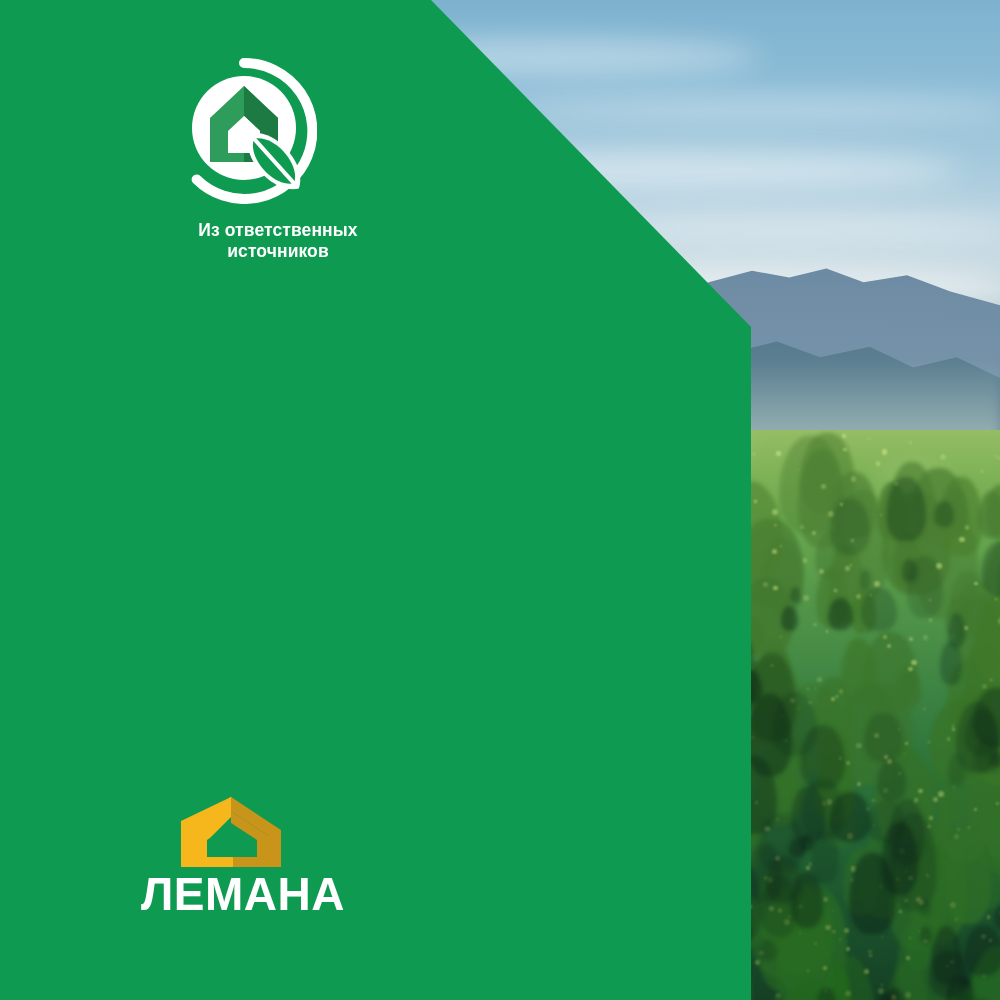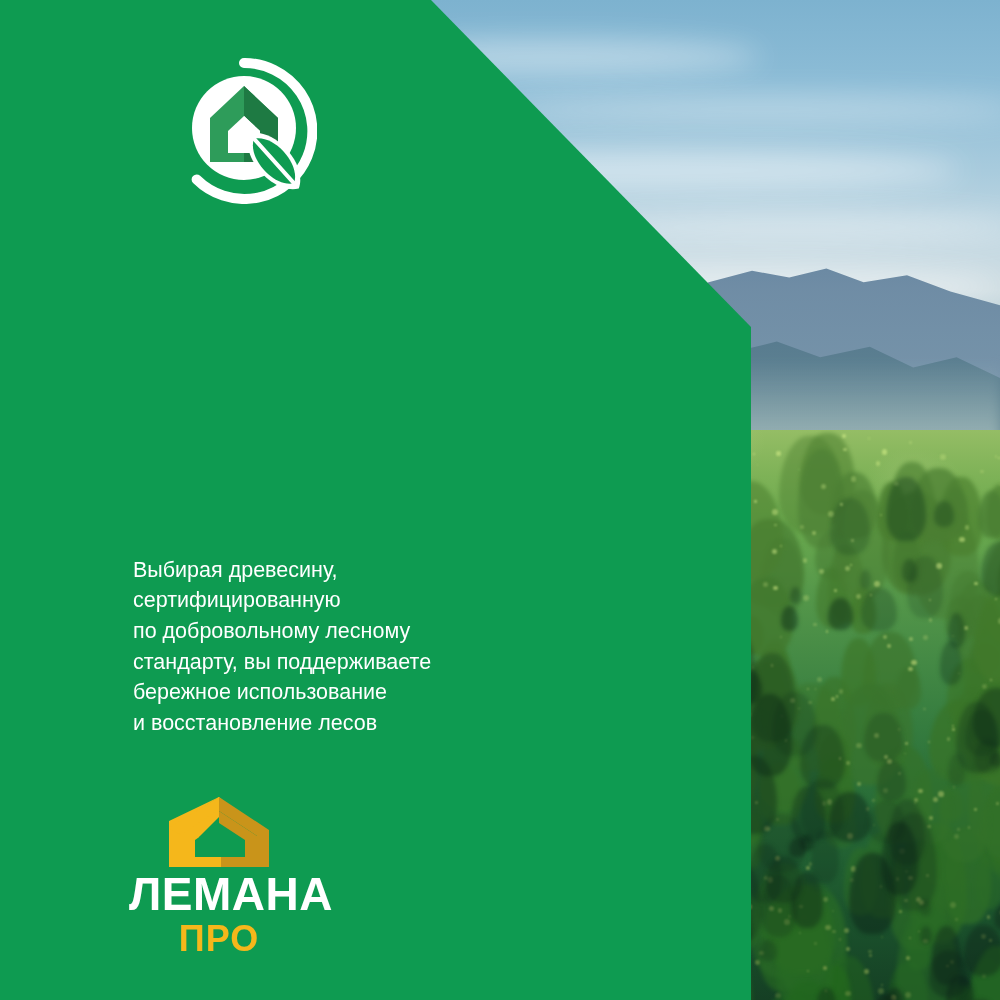--- a/index.html
+++ b/index.html
@@ -178,21 +178,21 @@
     color: #ffffff;
     font-size: 21.5px;
     font-weight: 400;
     line-height: 1.43;
     white-space: pre-line;
   }
 
   
   .brand {
     position: absolute;
-    left: 129px;
+    left: 141px;
     top: 795px;
     width: 180px;
   }
   .brand-mark { width: 180px; height: 74px; display: block; }
   .brand-mark svg { display: block; }
   .brand-word {
     margin-top: 2px;
     color: #ffffff;
     font-size: 46px;
     font-weight: 700;
@@ -994,29 +994,24 @@
 
         <path d="M73 58 L89 73 L89 95 L73 95 Z" fill="#ffffff"></path>
 
         <g transform="rotate(-42 103 103)">
           <path d="M103 66 C126 78 126 128 103 140 C80 128 80 78 103 66 Z" fill="#ffffff"></path>
           <path d="M103 73 C121 83 121 123 103 133 C85 123 85 83 103 73 Z" fill="#0E9B51"></path>
           <path d="M103 74 L103 133" stroke="#ffffff" stroke-width="4" fill="none" stroke-linecap="round"></path>
         </g>
       </svg>
     </div>
+    <div class="badge-caption"><span>Из ответственных</span><br><span>источников</span></div>
   </div>
 
 
-  <p class="body-copy">Выбирая древесину,
-сертифицированную
-по добровольному лесному
-стандарту, вы поддерживаете
-бережное использование
-и восстановление лесов</p>
 
   <div class="brand">
     <div class="brand-mark">
       <svg viewBox="0 0 180 74" xmlns="http://www.w3.org/2000/svg" aria-hidden="true">
 
         <path d="M90 2 L90 22 L70 42 L70 72 L48 72 L48 30 Z" fill="#F5B71B"></path>
         <path d="M90 2 L48 30 L48 72 L40 72 L40 26 Z" fill="#F5B71B"></path>
 
         <path d="M90 2 L98 9 L52 40 L52 72 L40 72 L40 33 Z" fill="#F5B71B"></path>
         <path d="M40 33 L40 72 L52 72 L52 40 Z" fill="#F5B71B"></path>
@@ -1025,16 +1020,15 @@
         <path d="M90 16 L128 41 L128 72 L98 72 L98 46 L90 40 Z" fill="#C9941A"></path>
 
         <path d="M40 62 L92 62 L92 72 L40 72 Z" fill="#F5B71B"></path>
 
         <path d="M92 62 L140 62 L140 72 L92 72 Z" fill="#C9941A"></path>
 
         <path d="M90 28 L116 45 L116 62 L66 62 L66 45 Z" fill="#0E9B51"></path>
       </svg>
     </div>
     <div class="brand-word">ЛЕМАНА</div>
-    <div class="brand-sub">ПРО</div>
   </div>
 
 </div>
 
 </body></html>

